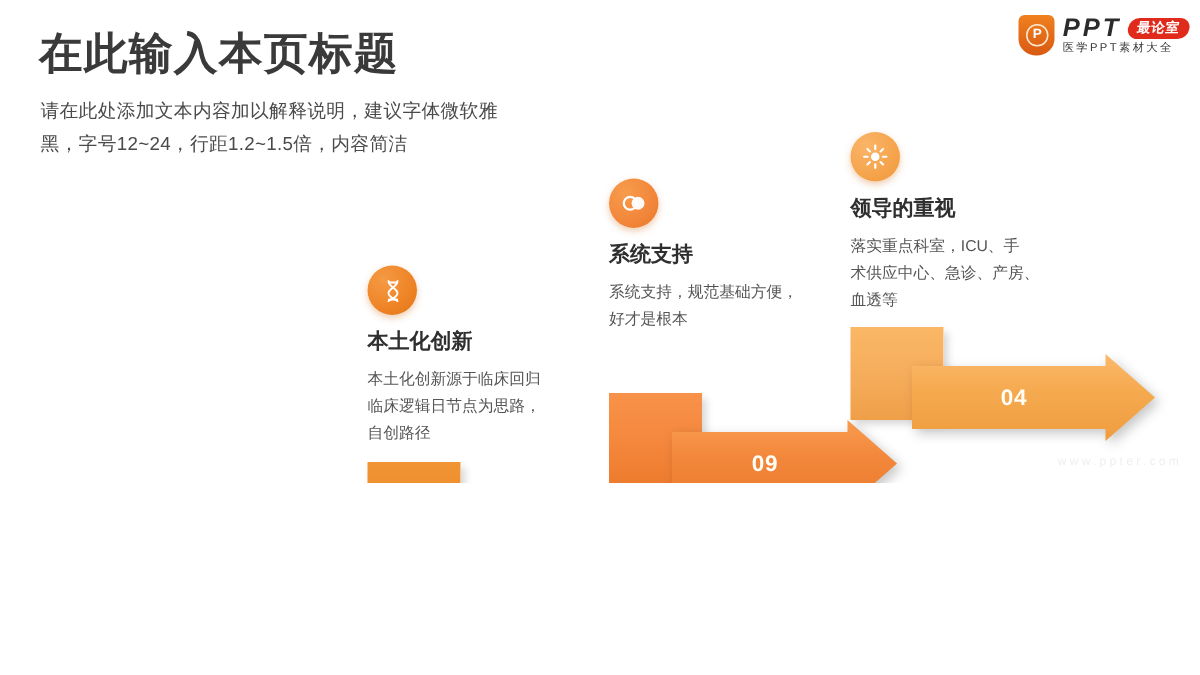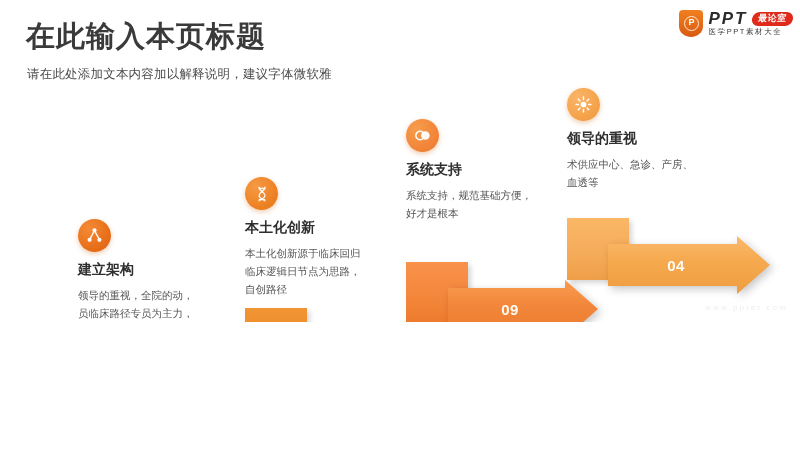--- a/index.html
+++ b/index.html
@@ -167,20 +167,21 @@
 </style>
 </head>
 <body>
 
 <div id="slide">
 
   <div class="page-title">在此输入本页标题</div>
 
   <div class="page-subtitle">
     <div>请在此处添加文本内容加以解释说明，建议字体微软雅</div>
+    <div>黑，字号12~24，行距1.2~1.5倍，内容简洁</div>
   </div>
 
   <div class="logo">
     <div class="logo-shield">
       <div class="ring">P</div>
     </div>
     <div class="logo-text">
       <div class="logo-row1">
         <span class="logo-ppt">PPT</span>
         <span class="logo-badge">最论室</span>
@@ -254,37 +255,20 @@
             <stop offset="100%" stop-color="#F09C3F"></stop>
           </linearGradient>
         </defs>
         <path d="M0,8 L129,8 L129,0 L162,29 L129,58 L129,50 L0,50 Z" fill="url(#g04)"></path>
       </svg>
       <div class="arrow-num">04</div>
     </div>
 
   </div>
 
-  <div class="step-block" style="left:78px; top:219px;">
-    <div class="step-icon" style="background:radial-gradient(circle at 32% 28%, #F58A36 0%, #E8701A 60%, #DA6010 100%);">
-      <svg width="19" height="19" viewBox="0 0 24 24" fill="none" stroke="#ffffff" stroke-width="1.7" stroke-linecap="round">
-        <circle cx="12" cy="5.5" r="2.6" fill="#ffffff" stroke="none"></circle>
-        <circle cx="5.8" cy="17.5" r="2.6" fill="#ffffff" stroke="none"></circle>
-        <circle cx="18.2" cy="17.5" r="2.6" fill="#ffffff" stroke="none"></circle>
-        <line x1="10.8" y1="8" x2="7" y2="15"></line>
-        <line x1="13.2" y1="8" x2="17" y2="15"></line>
-      </svg>
-    </div>
-    <div class="step-title">建立架构</div>
-    <div class="step-desc">
-      <div>领导的重视，全院的动，</div>
-      <div>员临床路径专员为主力，</div>
-      <div>上通下达</div>
-    </div>
-  </div>
 
   <div class="step-block" style="left:245px; top:177px;">
     <div class="step-icon" style="background:radial-gradient(circle at 32% 28%, #F59A45 0%, #EE8325 60%, #E07415 100%);">
       <svg width="18" height="18" viewBox="0 0 24 24" fill="none" stroke="#ffffff" stroke-width="1.7" stroke-linecap="round">
         <path d="M8,3 C8,8 16,10 16,14 C16,18 8,20 8,21"></path>
         <path d="M16,3 C16,8 8,10 8,14 C8,18 16,20 16,21"></path>
         <line x1="8.4" y1="4.5" x2="15.6" y2="4.5"></line>
         <line x1="8.4" y1="19.5" x2="15.6" y2="19.5"></line>
       </svg>
     </div>
@@ -319,20 +303,21 @@
         <line x1="2.6" y1="12" x2="5.6" y2="12"></line>
         <line x1="18.4" y1="12" x2="21.4" y2="12"></line>
         <line x1="5.4" y1="5.4" x2="7.5" y2="7.5"></line>
         <line x1="16.5" y1="16.5" x2="18.6" y2="18.6"></line>
         <line x1="5.4" y1="18.6" x2="7.5" y2="16.5"></line>
         <line x1="16.5" y1="7.5" x2="18.6" y2="5.4"></line>
       </svg>
     </div>
     <div class="step-title">领导的重视</div>
     <div class="step-desc">
+      <div>落实重点科室，ICU、手</div>
       <div>术供应中心、急诊、产房、</div>
       <div>血透等</div>
     </div>
   </div>
 
   <div class="watermark">www.ppter.com</div>
 
 </div>
 
 </body></html>

